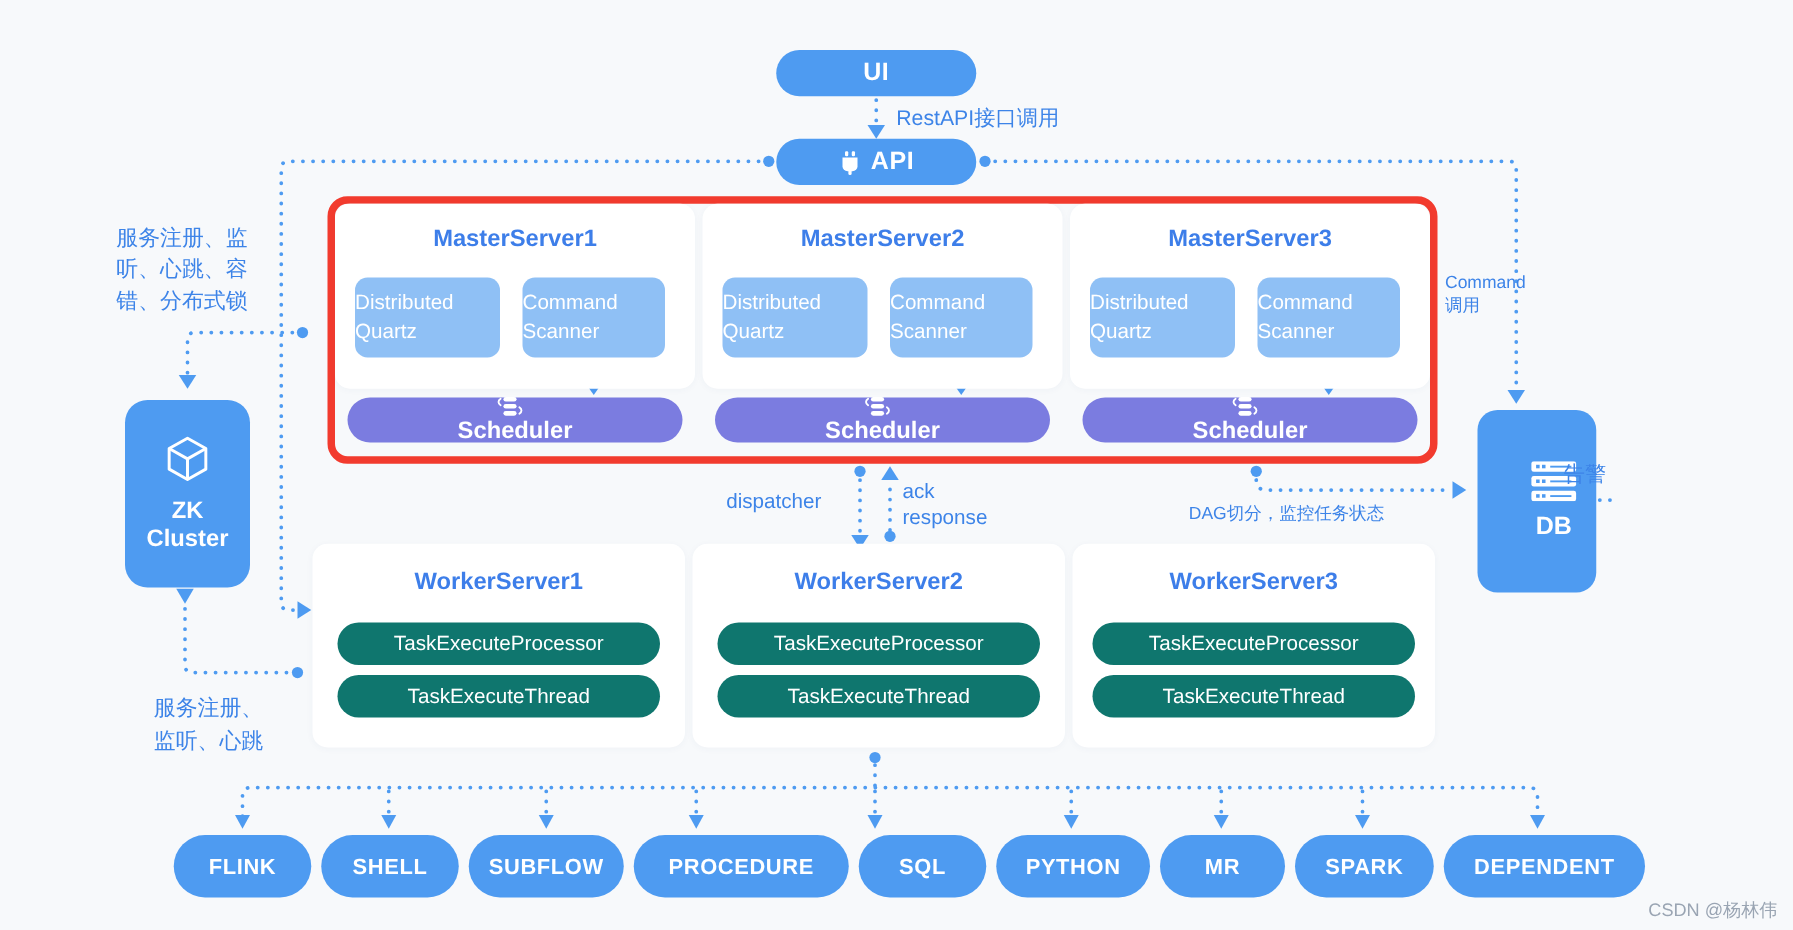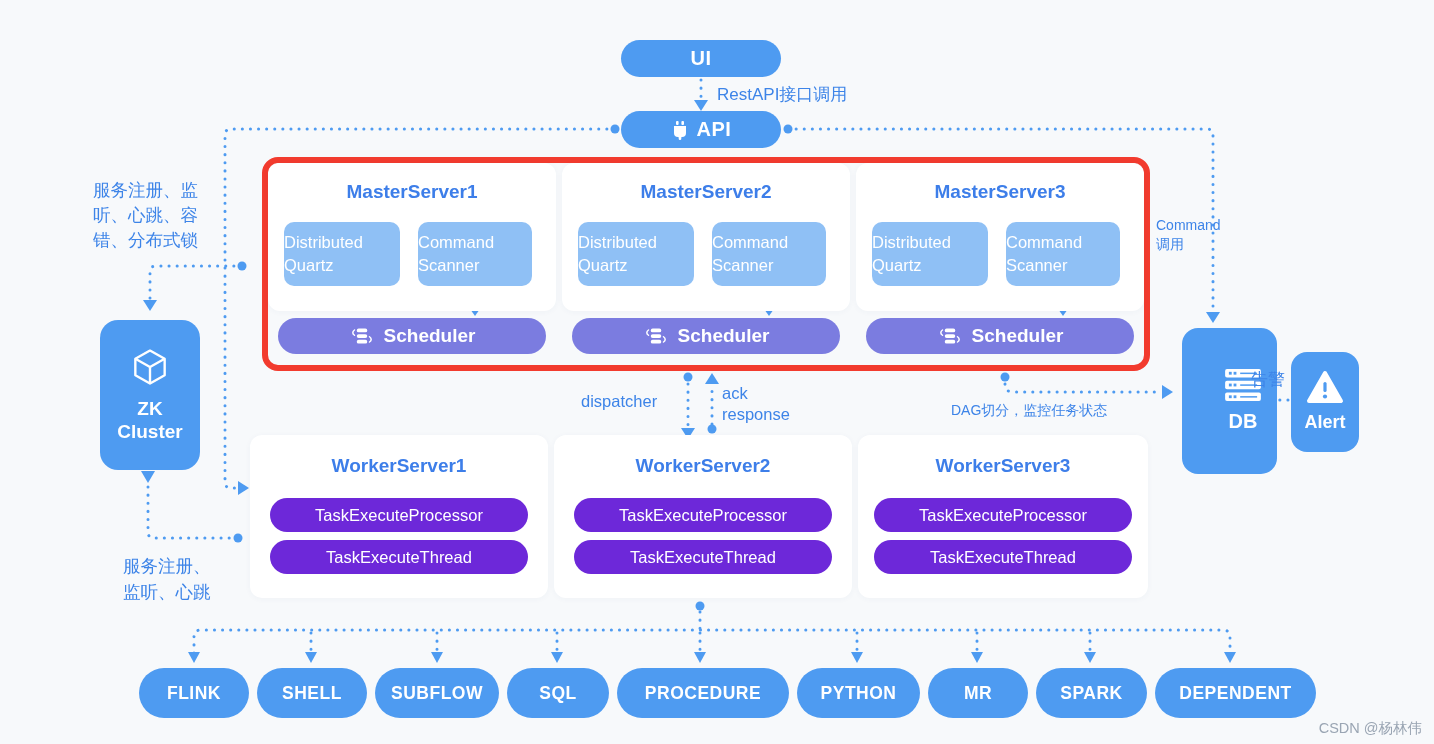--- a/index.html
+++ b/index.html
@@ -19,25 +19,25 @@
   .panel .ptitle{position:absolute;left:0;top:18px;width:100%;text-align:center;
                  color:#3d7ee9;font-size:19px;font-weight:bold;}
   .master{width:288px;height:148px;top:163px;}
   .mbox{position:absolute;top:59px;height:64px;background:#8fc0f5;border-radius:10px;
         color:#fff;font-size:16.5px;display:flex;align-items:center;justify-content:center;
         line-height:1.4;}
   .mbox.q{left:16px;width:116px;}
   .mbox.s{left:150px;width:114px;}
   .sched{position:absolute;left:10px;top:155px;width:268px;height:36px;background:#7b7ce0;
          border-radius:18px;color:#fff;font-size:19px;font-weight:bold;
-         display:flex;align-items:center;justify-content:center;}
+         display:flex;align-items:center;justify-content:center;flex-direction:column;}
   .sched .ic{margin-right:9px;display:flex;}
   .worker{width:298px;height:163px;top:435px;}
   .worker .ptitle{top:20px;}
-  .wpill{position:absolute;left:20px;width:258px;height:34px;background:#6d28d9;border-radius:17px;
+  .wpill{position:absolute;left:20px;width:258px;height:34px;background:#0f766e;border-radius:17px;
          color:#fff;font-size:16.5px;display:flex;align-items:center;justify-content:center;}
   .wpill.p2{top:105px;} .wpill.p1{top:63px;}
   .lbl{position:absolute;color:#3d84e8;white-space:pre-line;}
   .tasks{position:absolute;left:139px;top:668px;display:flex;gap:8px;}
   .task{height:50px;border-radius:25px;background:#4e9bf1;color:#fff;font-size:17.5px;
         font-weight:bold;letter-spacing:.5px;display:flex;align-items:center;justify-content:center;}
   .watermark{position:absolute;right:12px;top:719px;color:#9aa5b3;font-size:14.5px;}
 </style>
 </head>
 <body>
@@ -230,50 +230,40 @@
             <rect x="17" y="16.3" width="18" height="1.6"></rect>
           <rect x="5" y="28" width="3" height="3"></rect>
             <rect x="10" y="28" width="3" height="3"></rect>
             <rect x="17" y="28.8" width="18" height="1.6"></rect>
         </g>
       </svg>
     </span>
     <span>DB</span>
   </div>
 
-  <div class="node bignode" style="left:1291px;top:352px;width:68px;height:100px;font-size:18px;border-radius:16px;">
-    <span class="ic">
-      <svg width="38" height="34" viewBox="0 0 38 34">
-        <path d="M19,3 L35,31 H3 Z" fill="#fff" stroke="#fff" stroke-width="4" stroke-linejoin="round"></path>
-        <rect x="17.4" y="12" width="3.2" height="10" rx="1.6" fill="#4e9bf1"></rect>
-        <circle cx="19" cy="26.5" r="2.1" fill="#4e9bf1"></circle>
-      </svg>
-    </span>
-    <span>Alert</span>
-  </div>
 
   <div class="lbl" style="left:93px;top:178px;font-size:17.5px;line-height:25px;">服务注册、监
 听、心跳、容
 错、分布式锁</div>
   <div class="lbl" style="left:123px;top:553px;font-size:17.5px;line-height:26px;">服务注册、
 监听、心跳</div>
   <div class="lbl" style="left:581px;top:392px;font-size:16.5px;">dispatcher</div>
   <div class="lbl" style="left:722px;top:383px;font-size:16.5px;line-height:21px;">ack
 response</div>
   <div class="lbl" style="left:951px;top:402px;font-size:14px;">DAG切分，监控任务状态</div>
   <div class="lbl" style="left:1156px;top:216px;font-size:14px;line-height:19px;">Command
 调用</div>
   <div class="lbl" style="left:1251px;top:368px;font-size:17px;">告警</div>
 
   <div class="tasks">
     <div class="task" style="width:110px;">FLINK</div>
     <div class="task" style="width:110px;">SHELL</div>
     <div class="task" style="width:124px;">SUBFLOW</div>
+    <div class="task" style="width:172px;">PROCEDURE</div>
     <div class="task" style="width:102px;">SQL</div>
-    <div class="task" style="width:172px;">PROCEDURE</div>
     <div class="task" style="width:123px;">PYTHON</div>
     <div class="task" style="width:100px;">MR</div>
     <div class="task" style="width:111px;">SPARK</div>
     <div class="task" style="width:161px;">DEPENDENT</div>
   </div>
 
   <div class="watermark">CSDN @杨林伟</div>
 
 </div>
 

